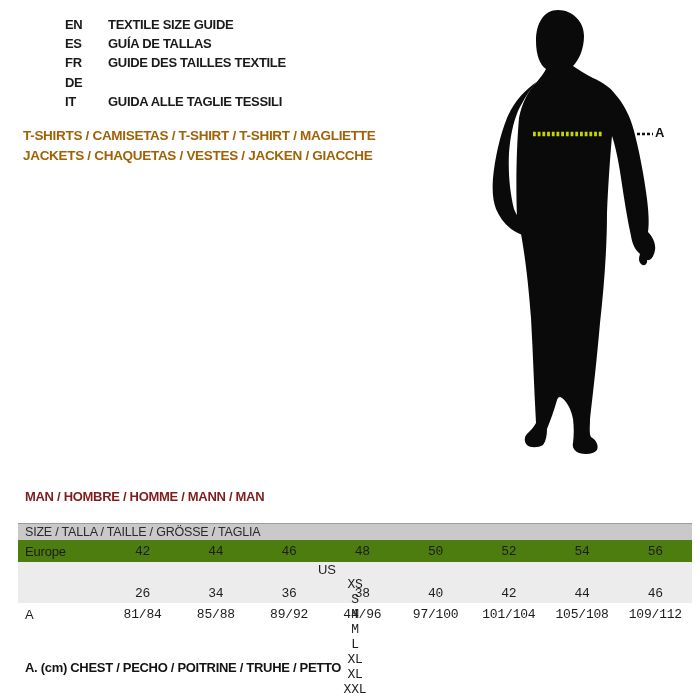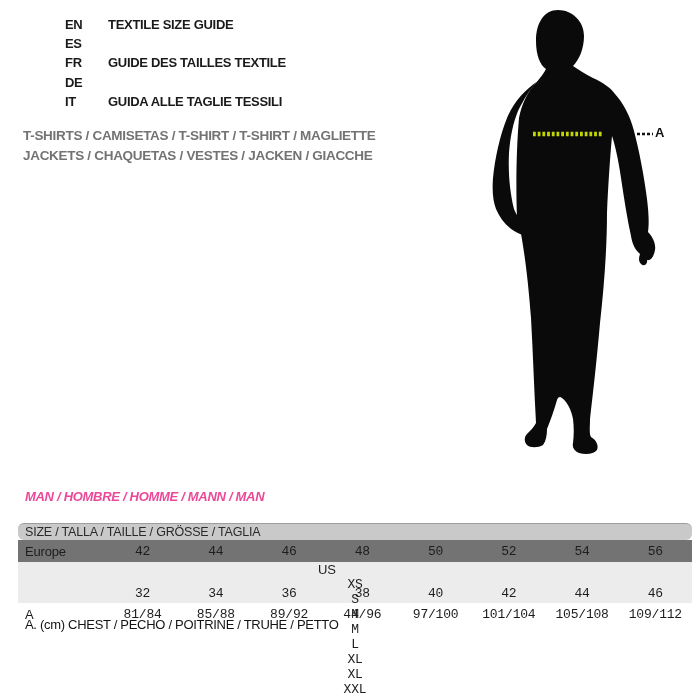--- a/index.html
+++ b/index.html
@@ -7,56 +7,57 @@
   body { font-family:"Liberation Sans", sans-serif; color:#1d1d1d; position:relative; overflow:hidden; }
   .page { position:absolute; left:0; top:0; width:700px; height:700px; background:#fff; }
 
   
   .lang-block { position:absolute; left:25px; top:15px;margin-left:40px; }
   .lang-row { display:flex; line-height:19.2px; font-size:13px; letter-spacing:-0.3px; font-weight:bold; color:#1a1a1a; }
   .lang-code { width:43px; }
 
   
   .product-block { position:absolute; left:23px; top:126px; }
-  .product-line { line-height:19.5px; font-size:13.5px; font-weight:bold; letter-spacing:-0.3px; color:#737373; }
+  .product-line { line-height:19.5px; font-size:13.5px; font-weight:bold; letter-spacing:-0.3px; color:#a16207; }
 
   
   .figure-wrap { position:absolute; left:486px; top:3px; width:215px; height:462px; }
   .measure-label { position:absolute; left:169px; top:122px; font-size:13px; font-weight:bold; color:#111; letter-spacing:-0.2px; }
 
   
-  .section-title { position:absolute; left:25px; top:489px; font-size:13px; font-weight:bold; letter-spacing:-0.3px; color:#ec4899;font-style:italic; }
+  .section-title { position:absolute; left:25px; top:489px; font-size:13px; font-weight:bold; letter-spacing:-0.3px; color:#7f1d1d; }
 
   
   .size-table { position:absolute; left:18px; top:523px; width:674px; font-size:13px; letter-spacing:-0.2px; }
-  .thead { background:#c9c9c9; border-top:1px solid #9d9d9d; height:17px; display:flex; align-items:center; padding-left:7px; font-size:12.5px; color:#2a2a2a;border-radius:6px; }
+  .thead { background:#c9c9c9; border-top:1px solid #9d9d9d; height:17px; display:flex; align-items:center; padding-left:7px; font-size:12.5px; color:#2a2a2a; }
   .trow { display:flex; align-items:center; }
   .trow .lbl { width:88px; padding-left:7px; text-align:left; }
   .trow .val { flex:1; text-align:center;font-family:Liberation Mono, monospace; }
-  .row-europe { height:22px; background:#737373; }
+  .row-europe { height:22px; background:#4d7c0f; }
   .shaded-group { background:#ececec; }
   .row-us { height:21px;flex-direction:column; }
   .row-num { height:20px; }
   .row-a { height:22px; background:#ffffff; }
 
   
-  .footnote { position:absolute; left:25px; top:617px; font-size:13px; font-weight:normal; letter-spacing:-0.3px; color:#141414; }
+  .footnote { position:absolute; left:25px; top:660px; font-size:13px; font-weight:bold; letter-spacing:-0.3px; color:#141414; }
 </style>
 </head>
 <body>
 
 <div class="page">
 
   <div class="lang-block">
     <div class="lang-row">
       <span class="lang-code">EN</span>
       <span class="lang-title">TEXTILE SIZE GUIDE</span>
     </div>
     <div class="lang-row">
       <span class="lang-code">ES</span>
+      <span class="lang-title">GUÍA DE TALLAS</span>
     </div>
     <div class="lang-row">
       <span class="lang-code">FR</span>
       <span class="lang-title">GUIDE DES TAILLES TEXTILE</span>
     </div>
     <div class="lang-row">
       <span class="lang-code">DE</span>
     </div>
     <div class="lang-row">
       <span class="lang-code">IT</span>
@@ -155,21 +156,21 @@
         <span class="val">S</span>
         <span class="val">M</span>
         <span class="val">M</span>
         <span class="val">L</span>
         <span class="val">XL</span>
         <span class="val">XL</span>
         <span class="val">XXL</span>
       </div>
       <div class="trow row-num">
         <span class="lbl"></span>
-        <span class="val">32</span>
+        <span class="val">26</span>
         <span class="val">34</span>
         <span class="val">36</span>
         <span class="val">38</span>
         <span class="val">40</span>
         <span class="val">42</span>
         <span class="val">44</span>
         <span class="val">46</span>
       </div>
     </div>
 

